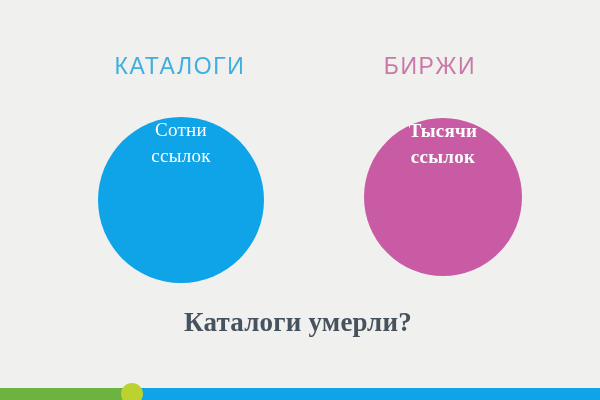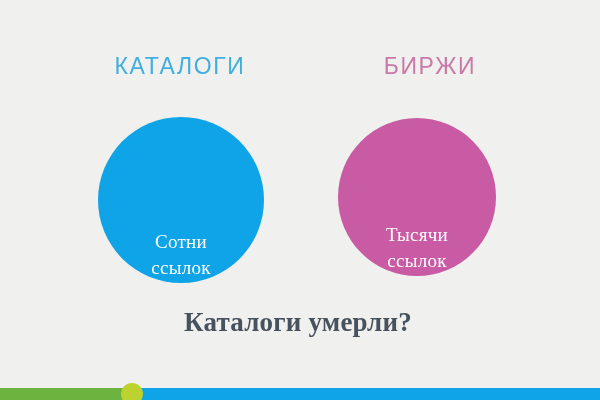--- a/index.html
+++ b/index.html
@@ -42,42 +42,43 @@
     left: 340px;
     width: 180px;
     color: #c978a8;
   }
 
   
   .circle {
     position: absolute;
     border-radius: 50%;
     display: flex;
-    align-items: flex-end;
+    align-items: flex-start;
     justify-content: center;
     text-align: center;
     color: #ffffff;
     font-family: "Liberation Serif", serif;
     font-size: 19px;
     line-height: 26px;
     letter-spacing: 0.3px;
   }
   #circle-catalogs {
     left: 98px;
     top: 117px;
     width: 166px;
     height: 166px;
     background: #0fa3e7;
   }
   #circle-exchanges {
-    left: 338px;
+    left: 364px;
     top: 118px;
     width: 158px;
     height: 158px;
     background: #c85ba3;
+    font-weight: bold;
   }
   .circle-label {
     display: block;
     padding-bottom: 2px;
   }
   .circle-label .line {
     display: block;
   }
 
   

